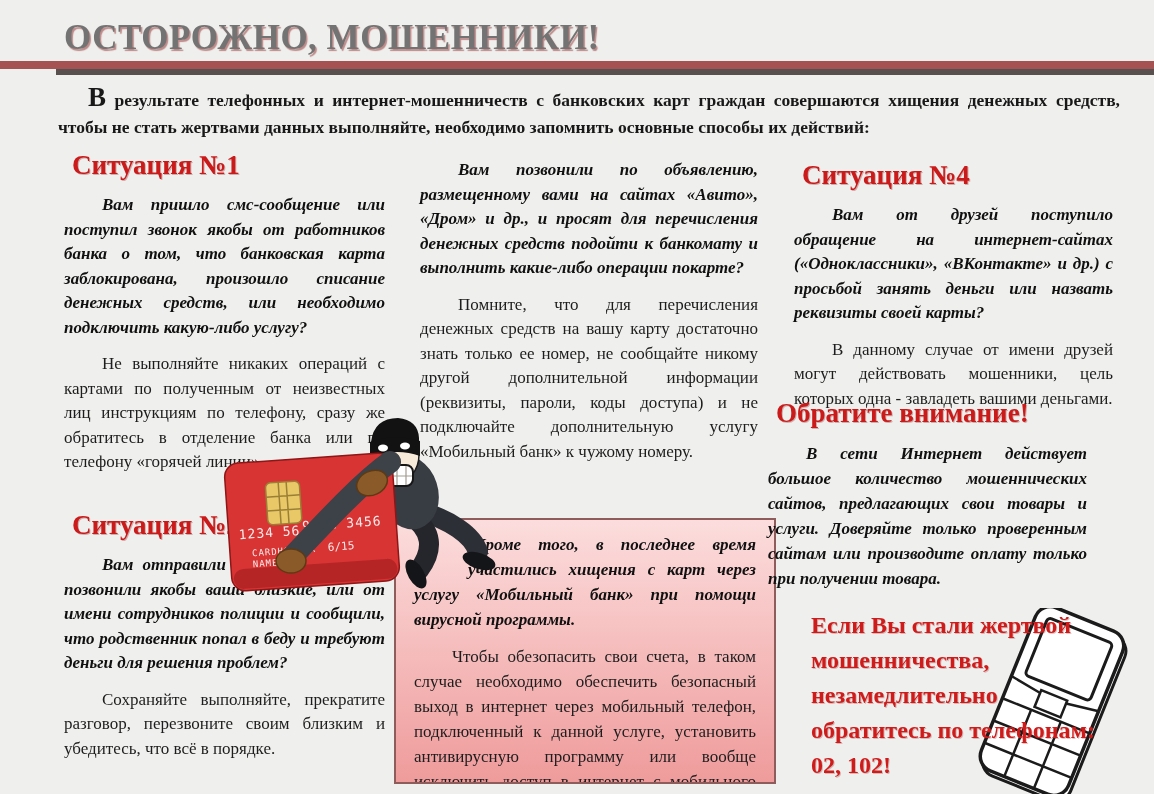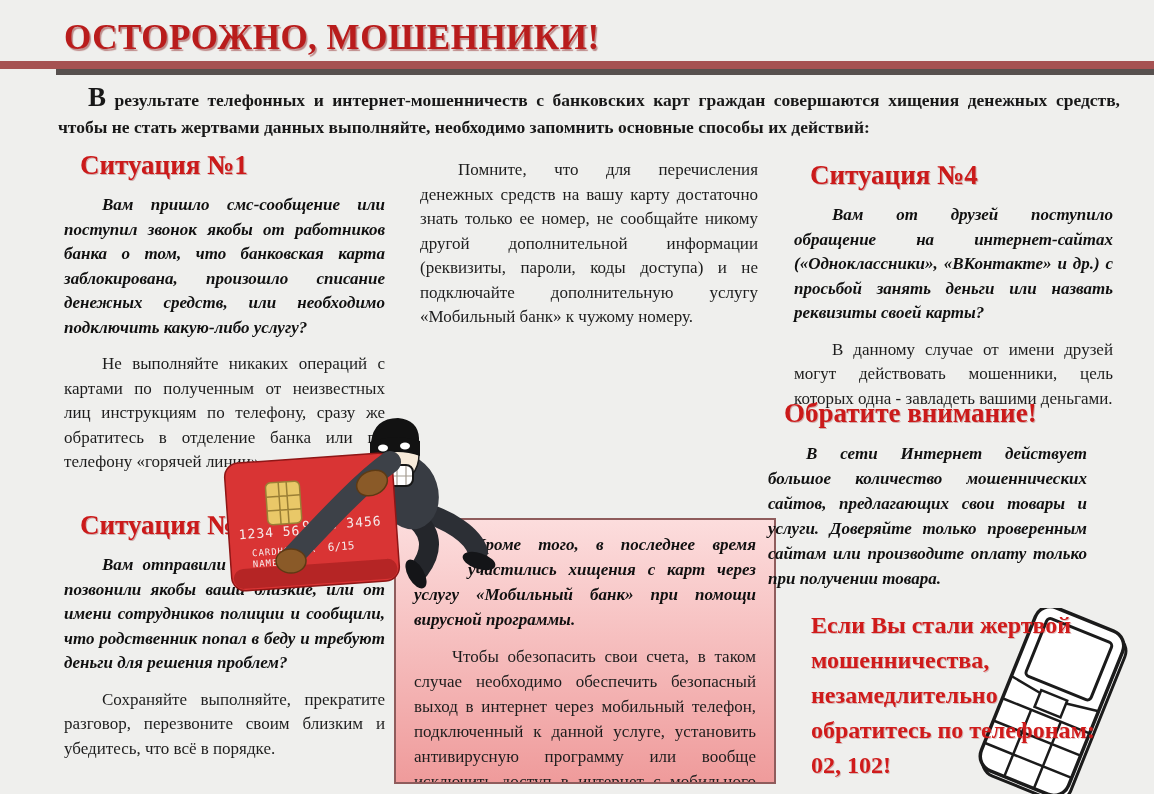--- a/index.html
+++ b/index.html
@@ -6,36 +6,36 @@
   body{
     width:1154px;height:794px;position:relative;overflow:hidden;
     background:#efefed;
     font-family:"Liberation Serif", serif;
     color:#1d1d1d;
   }
   .abs{position:absolute;}
   .title{
     left:64px;top:18px;margin:0;
     font-size:35px;font-weight:bold;letter-spacing:.5px;
-    color:#b91c1c;
+    color:#737373;
     text-shadow:1.5px 1.5px 1px rgba(130,15,15,.45);
     font-family:"Liberation Serif", serif;
     text-align:right;
   }
   .rule-red{left:0;top:61px;width:1154px;height:8px;background:#a65252;}
   .rule-gray{left:56px;top:69px;width:1098px;height:6px;background:#57504e;}
   .intro{
     left:58px;top:84px;width:1062px;margin:0;
     font-size:17.5px;line-height:27px;font-weight:bold;
     text-align:justify;text-indent:30px;color:#181818;
   }
   .intro::first-letter{font-size:27px;}
   .col{position:absolute;}
   .heading-red{
-    margin:0 0 13px 16px;
+    margin:0 0 13px 8px;
     font-size:27px;line-height:30px;font-weight:bold;color:#cb1a1a;
     text-shadow:1px 1px 0 rgba(140,20,20,.3);
   }
   .q{
     margin:0 0 12px 0;
     font-size:17px;line-height:24.5px;
     font-weight:bold;font-style:italic;
     text-align:justify;text-indent:38px;color:#101010;
   }
   .a{
@@ -76,20 +76,21 @@
   <p class="a">Не выполняйте никаких операций с картами по полученным от неизвестных лиц инструкциям по телефону, сразу же обратитесь в отделение банка или по телефону «горячей линии».</p>
 </section>
 
 <section class="col" style="left:64px;top:510px;width:321px">
   <h2 class="heading-red">Ситуация №2</h2>
   <p class="q">Вам отправили смс-сообщение или позвонили якобы ваши близкие, или от имени сотрудников полиции и сообщили, что родственник попал в беду и требуют деньги для решения проблем?</p>
   <p class="a">Сохраняйте выполняйте, прекратите разговор, перезвоните своим близким и убедитесь, что всё в порядке.</p>
 </section>
 
 <section class="col" style="left:420px;top:158px;width:338px">
+  <p class="q">Вам позвонили по объявлению, размещенному вами на сайтах «Авито», «Дром» и др., и просят для перечисления денежных средств подойти к банкомату и выполнить какие-либо операции покарте?</p>
   <p class="a">Помните, что для перечисления денежных средств на вашу карту достаточно знать только ее номер, не сообщайте никому другой дополнительной информации (реквизиты, пароли, коды доступа) и не подключайте дополнительную услугу «Мобильный банк» к чужому номеру.</p>
 </section>
 
 <aside class="abs pink-box">
   <div class="foot-spacer"></div>
   <p class="q">Кроме того, в последнее время участились хищения с карт через услугу «Мобильный банк» при помощи вирусной программы.</p>
   <p class="a">Чтобы обезопасить свои счета, в таком случае необходимо обеспечить безопасный выход в интернет через мобильный телефон, подключенный к данной услуге, установить антивирусную программу или вообще исключить доступ в интернет с мобильного телефона.</p>
 </aside>
 
 <section class="col" style="left:794px;top:160px;width:319px">

